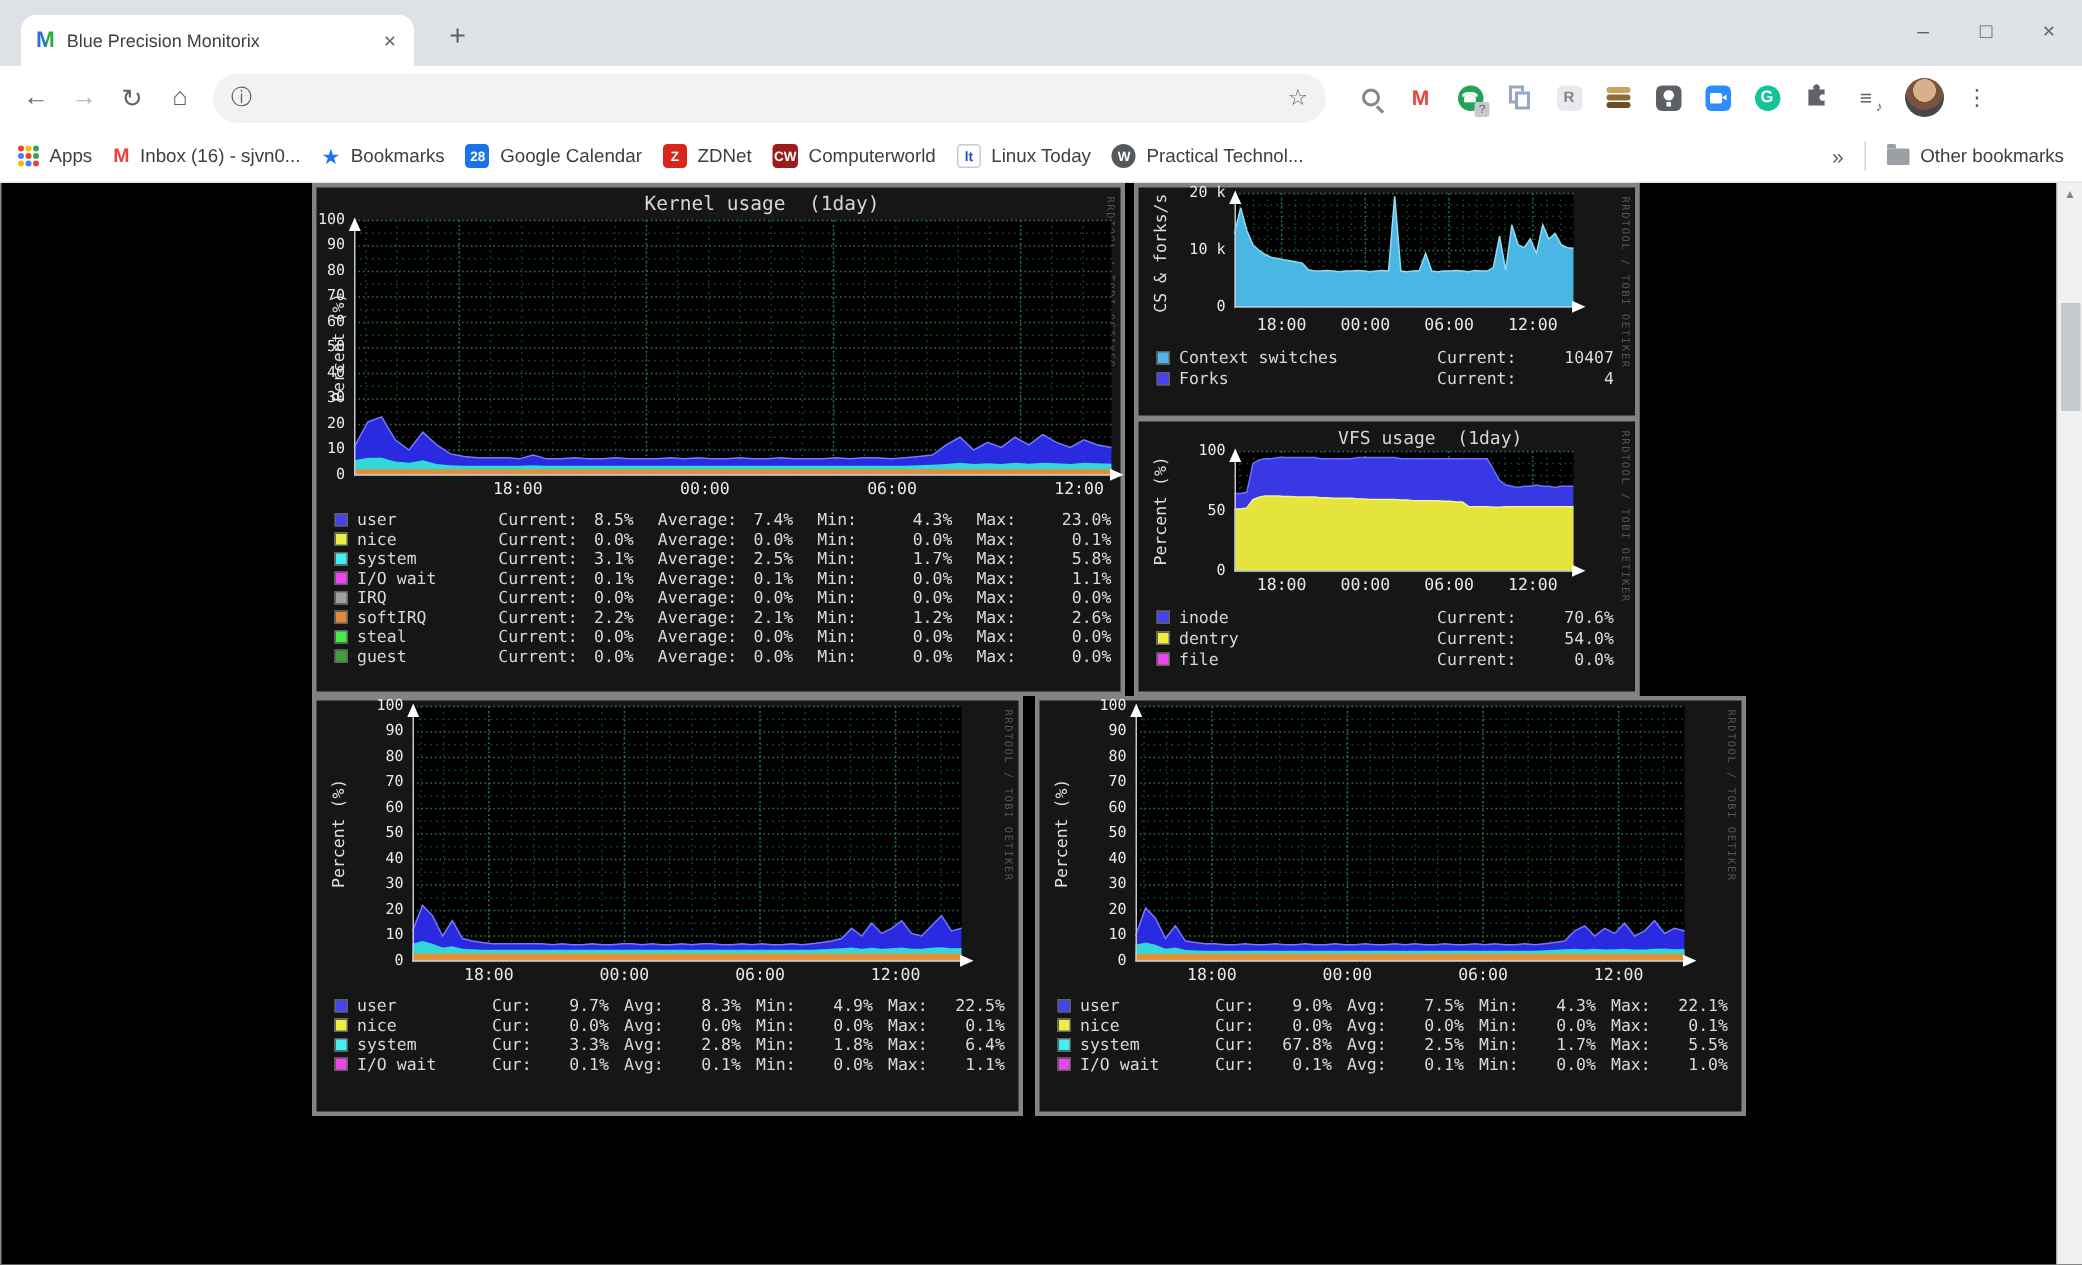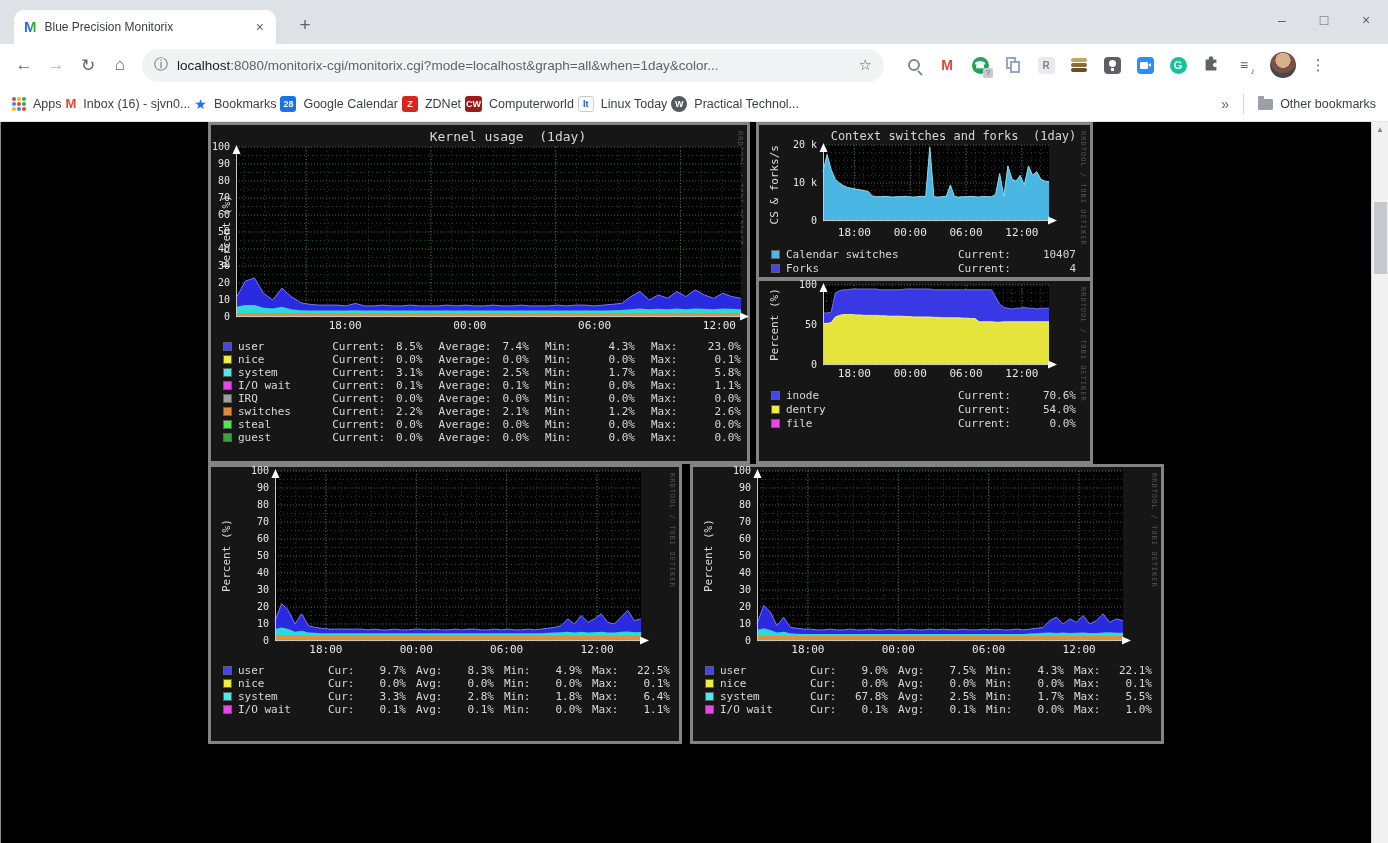--- a/index.html
+++ b/index.html
@@ -150,21 +150,20 @@
     </div>
   </div>
 
   <div class="toolbar">
     <span class="navbtn">←</span>
     <span class="navbtn fwd">→</span>
     <span class="navbtn">↻</span>
     <span class="navbtn">⌂</span>
     <div class="addressbar">
       <span class="info-i">ⓘ</span>
-      <span class="urltext"><span class="urlhost">localhost</span><span class="urlrest">:8080/monitorix-cgi/monitorix.cgi?mode=localhost&amp;graph=all&amp;when=1day&amp;color...</span></span>
       <span class="star">☆</span>
     </div>
     <div class="extrow">
         <span class="ext">
           <span class="mag"></span>
         </span>
         <span class="ext">
           <span class="chipL" style="color: rgb(234, 67, 53);">M</span>
         </span>
         <span class="ext">
@@ -204,21 +203,21 @@
         <span class="ext">
           <span style="color: rgb(95, 99, 104); font-size: 14px;">≡</span>
           <span style="position: absolute; right: -1px; bottom: -1px; font-size: 9px; color: rgb(95, 99, 104);">♪</span>
         </span>
       </div>
     <div class="avatar"></div>
     <span class="menu3">⋮</span>
   </div>
 
   <div class="bookbar">
-    <div class="bm-items" style="display:flex;gap:4px;align-items:center">
+    <div class="bm-items" style="display:flex;gap:14px;align-items:center">
         <span class="bm">
           <span class="appsgrid">
             <i style="background: rgb(234, 67, 53);"></i>
             <i style="background: rgb(251, 188, 5);"></i>
             <i style="background: rgb(52, 168, 83);"></i>
             <i style="background: rgb(66, 133, 244);"></i>
             <i style="background: rgb(234, 67, 53);"></i>
             <i style="background: rgb(52, 168, 83);"></i>
             <i style="background: rgb(251, 188, 5);"></i>
             <i style="background: rgb(66, 133, 244);"></i>
@@ -410,21 +409,21 @@
                   <span class="sv">0.0%</span>
                   <span class="sl">Average:</span>
                   <span class="sv">0.0%</span>
                   <span class="sl">Min:</span>
                   <span class="sv">0.0%</span>
                   <span class="sl">Max:</span>
                   <span class="sv">0.0%</span>
                 </div>
                 <div class="lrow">
                   <span class="sw" style="background: rgb(224, 136, 60);"></span>
-                  <span class="ll">switches</span>
+                  <span class="ll">softIRQ</span>
                   <span class="sl">Current:</span>
                   <span class="sv">2.2%</span>
                   <span class="sl">Average:</span>
                   <span class="sv">2.1%</span>
                   <span class="sl">Min:</span>
                   <span class="sv">1.2%</span>
                   <span class="sl">Max:</span>
                   <span class="sv">2.6%</span>
                 </div>
                 <div class="lrow">
@@ -450,21 +449,20 @@
                   <span class="sv">0.0%</span>
                   <span class="sl">Max:</span>
                   <span class="sv">0.0%</span>
                 </div>
               </div>
           </div>
         </div>
         <div class="frame frame-r">
           <div class="panel panel-ctx">
             <div class="wm">RRDTOOL / TOBI OETIKER</div>
-            <div class="gtitle">Context switches and forks  (1day)</div>
             <div class="gbody">
               <div class="gylabel">CS &amp; forks/s</div>
               <div class="gyticks">
                   <div class="ytick" style="top: -5px;">20 k</div>
                   <div class="ytick" style="top: 33px;">10 k</div>
                   <div class="ytick" style="top: 71px;">0</div>
                 </div>
               <div class="gplot"><svg width="226" height="76" style="overflow: visible;">
                     <line x1="0" y1="0" x2="226" y2="0" stroke="#2e7a4d" stroke-width="1" stroke-dasharray="1 2"></line>
                     <line x1="0" y1="7.6" x2="226" y2="7.6" stroke="#1c4830" stroke-width="1" stroke-dasharray="1 3"></line>
@@ -516,34 +514,35 @@
             </div>
             <div class="gxticks">
                 <span class="xtick" style="left: 31.414px;">18:00</span>
                 <span class="xtick" style="left: 87.236px;">00:00</span>
                 <span class="xtick" style="left: 143.058px;">06:00</span>
                 <span class="xtick" style="left: 198.88px;">12:00</span>
               </div>
             <div class="glegend">
                 <div class="lrow">
                   <span class="sw" style="background: rgb(77, 184, 232);"></span>
-                  <span class="ll">Calendar switches</span>
+                  <span class="ll">Context switches</span>
                   <span class="sl">Current:</span>
                   <span class="sv">10407</span>
                 </div>
                 <div class="lrow">
                   <span class="sw" style="background: rgb(68, 68, 238);"></span>
                   <span class="ll">Forks</span>
                   <span class="sl">Current:</span>
                   <span class="sv">4</span>
                 </div>
               </div>
           </div>
           <div class="panel panel-vfs">
             <div class="wm">RRDTOOL / TOBI OETIKER</div>
+            <div class="gtitle">VFS usage  (1day)</div>
             <div class="gbody">
               <div class="gylabel">Percent (%)</div>
               <div class="gyticks">
                   <div class="ytick" style="top: -5px;">100</div>
                   <div class="ytick" style="top: 35px;">50</div>
                   <div class="ytick" style="top: 75px;">0</div>
                 </div>
               <div class="gplot"><svg width="226" height="80" style="overflow: visible;">
                     <line x1="0" y1="0" x2="226" y2="0" stroke="#2e7a4d" stroke-width="1" stroke-dasharray="1 2"></line>
                     <line x1="0" y1="8" x2="226" y2="8" stroke="#1c4830" stroke-width="1" stroke-dasharray="1 3"></line>

